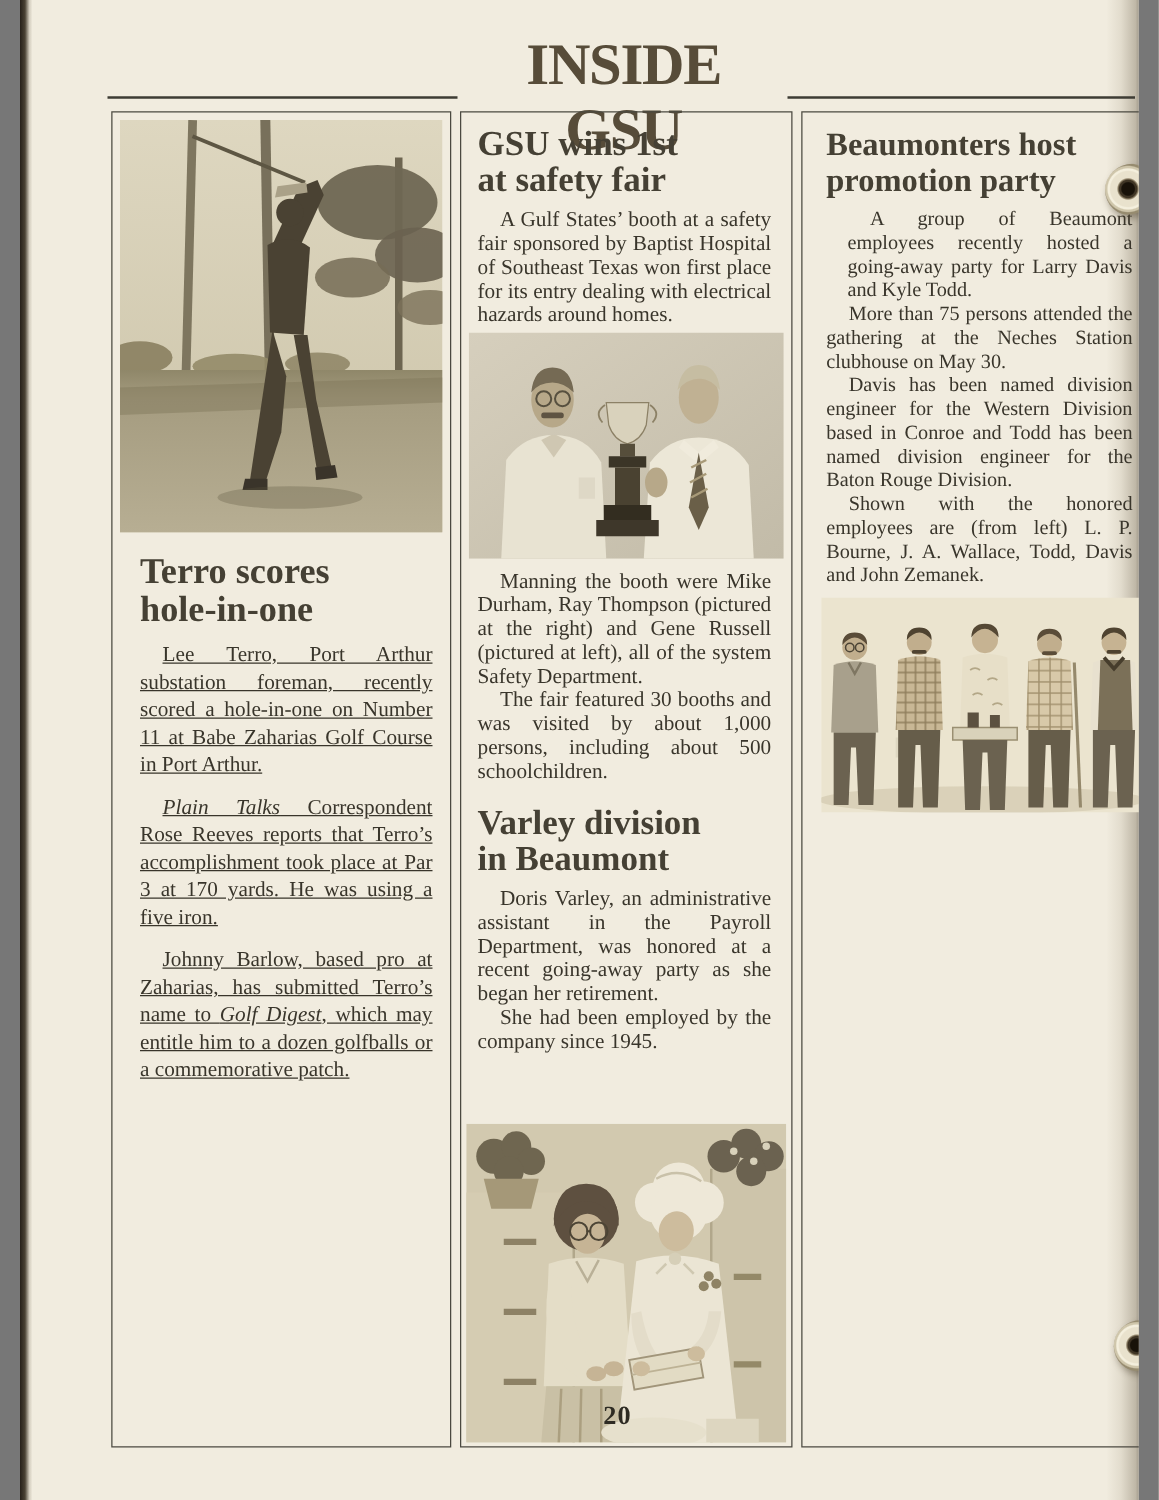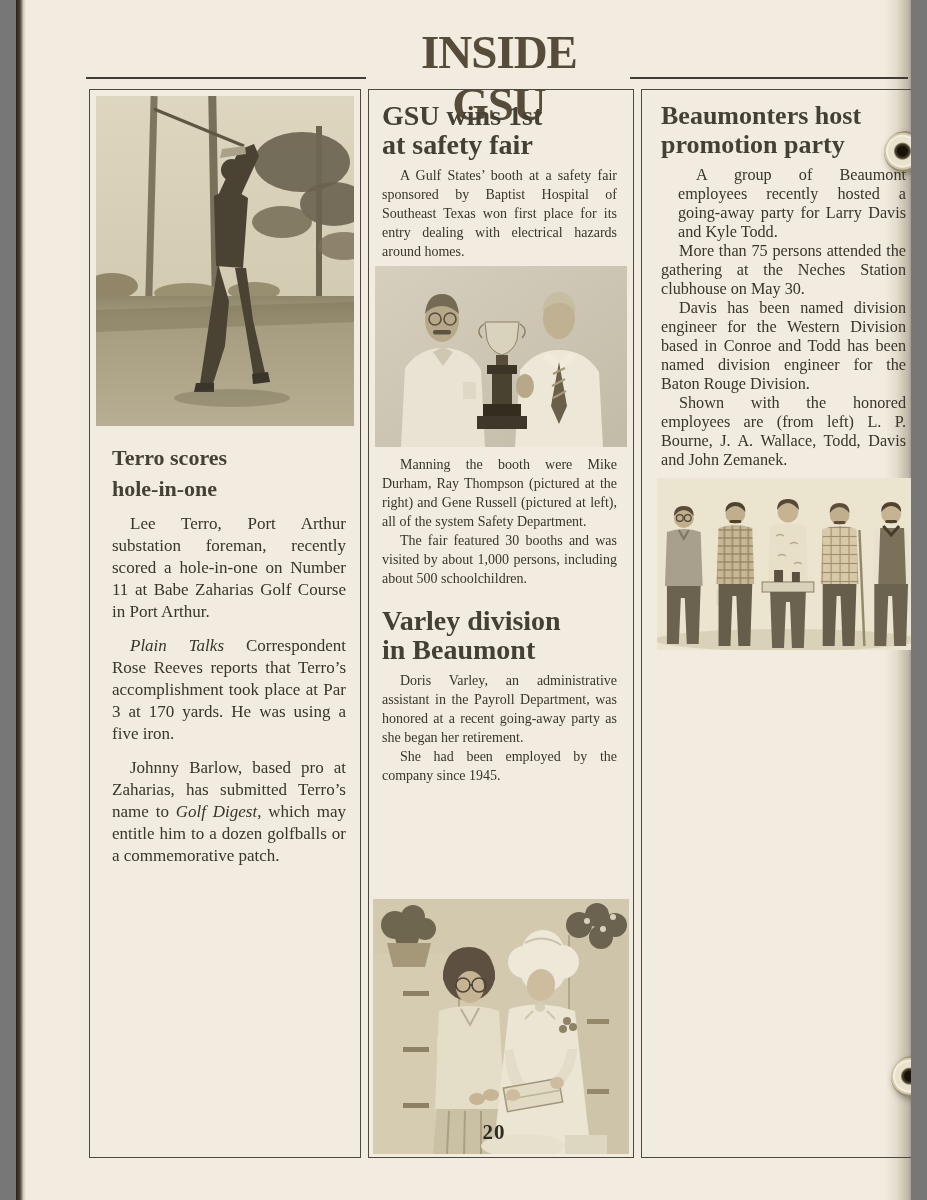--- a/index.html
+++ b/index.html
@@ -24,29 +24,29 @@
   .head-rule.l{left:70px;width:280px;}
   .head-rule.r{left:614px;width:278px;}
 
   
   .col{position:absolute;top:89px;height:1069px;border:1.5px solid var(--c-border);box-sizing:border-box;}
   .col-left{left:73px;width:272px;}
   .col-mid{left:352px;width:266px;}
   .col-right{left:625px;width:276px;}
 
   .headline{font-weight:700;color:var(--c-headline);}
-  .col-left .headline{font-size:22px;line-height:31px;margin:16px 0 0 22px;}
+  .col-left .headline{font-size:29px;line-height:31px;margin:16px 0 0 22px;}
   .col-mid .headline{font-size:28px;line-height:29px;margin:11px 0 0 13px;}
   .col-mid .headline.second{margin-top:18px;}
   .col-right .headline{font-size:26px;line-height:29px;margin:11px 0 0 19px;}
 
   .col p{margin:0;text-indent:18px;text-align:justify;color:var(--c-ink);}
-  .col-left p{font-size:17px;line-height:22px;margin:12px 14px 0 22px;}
+  .col-left p{font-size:17px;line-height:22px;margin:12px 14px 0 22px;text-decoration:underline;}
   .col-left p.first{margin-top:9px;}
-  .col-mid p{font-size:14px;line-height:19px;margin:0 16px 0 13px;}
+  .col-mid p{font-size:17px;line-height:19px;margin:0 16px 0 13px;}
   .col-mid p.first{margin-top:7px;}
   .col-mid p.after-photo{margin-top:8px;}
   .col-right p{font-size:16.2px;line-height:19px;margin:0 10px 0 19px;}
   .col-right p.first{margin-top:7px;margin-left:36px;}
   .it{font-style:italic;}
 
   .photo{display:block;}
   .photo-golf{margin:6px auto 0;width:258px;height:330px;}
   .photo-trophy{margin:5px auto 0;width:252px;height:181px;}
   .photo-retire{position:absolute;left:4px;bottom:3px;width:256px;height:255px;}

